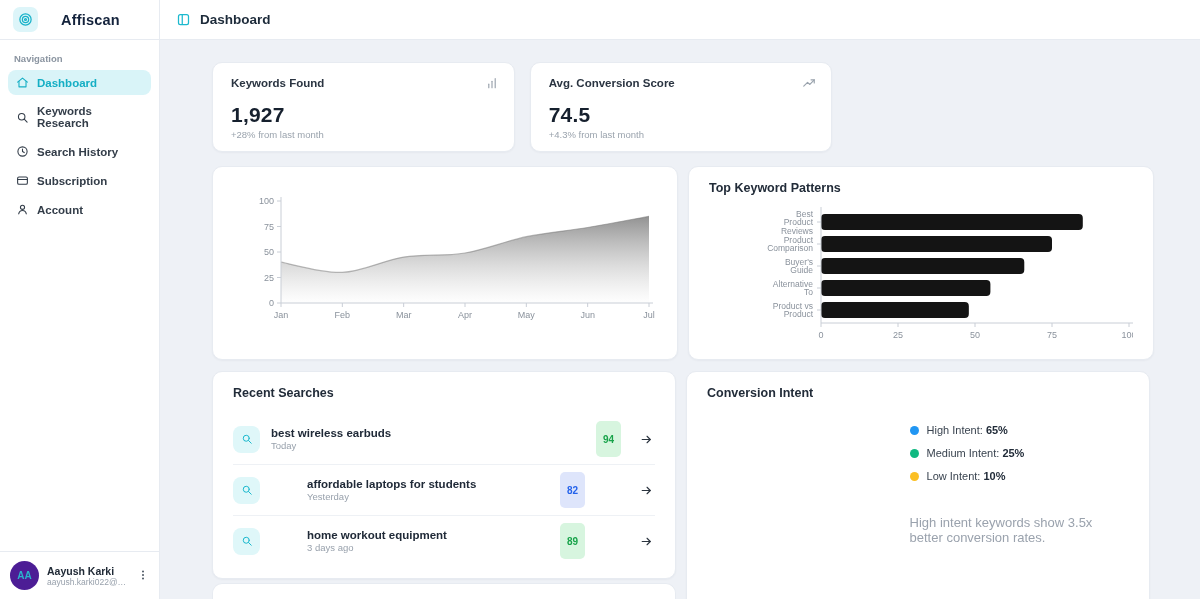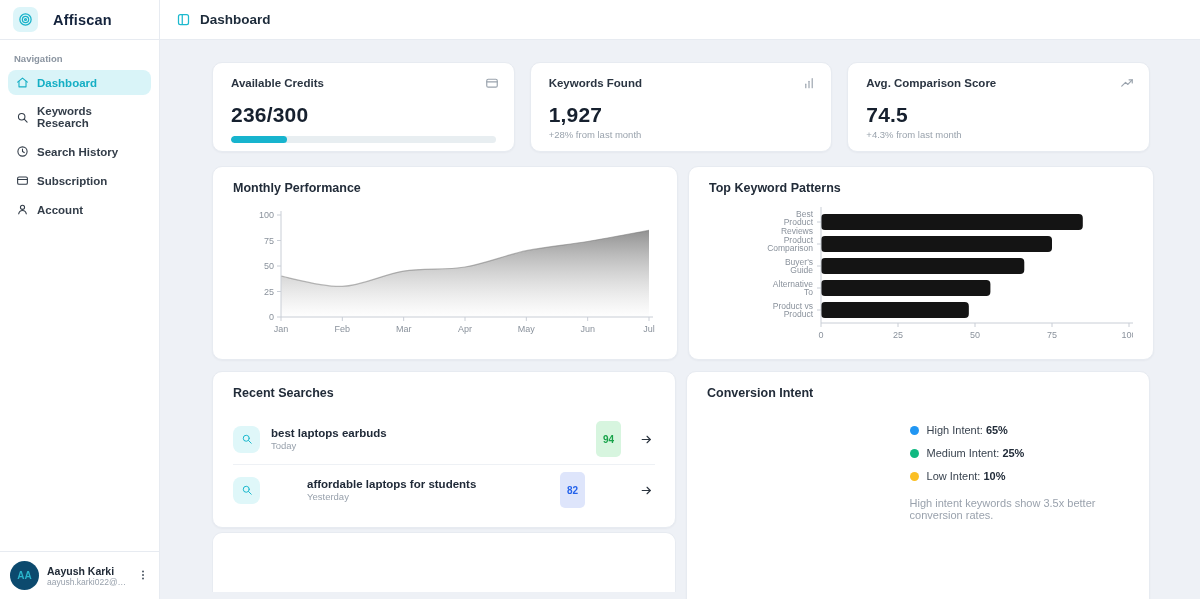--- a/index.html
+++ b/index.html
@@ -10,21 +10,21 @@
     color:#222b36;
     position:relative;
   }
   
   .sidebar {
     position:absolute; left:0; top:0; bottom:0; width:160px;
     background:#ffffff; border-right:1px solid #e7ebf1;
     display:flex; flex-direction:column;
   }
   .logo-row {
-    height:40px; display:flex; align-items:center; gap:15px;
+    height:40px; display:flex; align-items:center; gap:23px;
     padding:0 13px; border-bottom:1px solid #e7ebf1;
   }
   .logo-box {
     width:25px; height:25px; border-radius:7px; background:#ddf5f9;
     display:flex; align-items:center; justify-content:center; flex:0 0 auto;
   }
   .logo-box svg { width:15px; height:15px; stroke:#17b2c9; }
   .app-name { font-size:14.5px; font-weight:bold; color:#14233c; letter-spacing:.2px; }
   .nav-section-label {
     font-size:9.5px; color:#8b95a1; padding:13px 28px 6px 14px; font-weight:bold;
@@ -35,21 +35,21 @@
     padding:6px 8px; border-radius:8px; cursor:pointer;
     font-size:11.5px; color:#333d49; font-weight:bold;
   }
   .nav-item svg { width:13px; height:13px; stroke:currentColor; flex:0 0 auto; }
   .nav-item.active { background:#d9f4f8; color:#14aec4; }
   .user-section {
     margin-top:auto; border-top:1px solid #e7ebf1;
     display:flex; align-items:center; gap:8px; padding:9px 8px 9px 10px;
   }
   .avatar {
-    width:29px; height:29px; border-radius:50%; background:#0c4a6e;
+    width:29px; height:29px; border-radius:50%; background:#4c1d95;
     color:#2ab4cb; font-size:10px; font-weight:bold;
     display:flex; align-items:center; justify-content:center; flex:0 0 auto;
   }
   .user-meta { min-width:0; flex:1; }
   .user-name { font-size:10.5px; font-weight:bold; color:#202a36; white-space:nowrap; }
   .user-email { font-size:8.5px; color:#98a1ac; white-space:nowrap; overflow:hidden; text-overflow:ellipsis; }
   .dots-btn { color:#4a5561; cursor:pointer; padding:2px; }
   .dots-btn svg { width:12px; height:12px; fill:#4a5561; }
 
   
@@ -111,21 +111,21 @@
   .score-badge.green { background:#d7f5df; color:#18a34a; }
   .score-badge.blue  { background:#dee5fb; color:#2563eb; }
   .row-arrow { color:#2b343f; margin-left:8px; margin-right:2px; }
   .row-arrow svg { width:13px; height:13px; stroke:#2b343f; display:block; }
 
   .intent-card { height:260px; padding:14px 20px; }
   .intent-legend { margin-left:48%; margin-top:24px; display:flex; flex-direction:column; gap:11px; }
   .legend-item { display:flex; align-items:center; gap:8px; font-size:11px; color:#39434f; }
   .legend-dot { width:9px; height:9px; border-radius:50%; flex:0 0 auto; }
   .legend-item b { color:#222c39; }
-  .intent-note { margin-left:48%; margin-top:15px; font-size:11px; color:#9aa2ad; }
+  .intent-note { margin-left:48%; margin-top:33px; font-size:13px; color:#9aa2ad; }
 
   .partial-card {
     margin-top:4px; height:60px;
     background:#ffffff; border:1px solid #e7ebf1; border-radius:10px 10px 0 0;
     border-bottom:none;
   }
 </style>
 </head>
 <body>
 
@@ -201,54 +201,42 @@
         <line x1="10" y1="4" x2="10" y2="20"></line>
     </svg>
   </span>
   <span class="header-title">Dashboard</span>
 </header>
 
 <main class="main">
 
   <div class="stats-row" id="stats-row">
       <section class="card stat-card">
-        <div class="stat-title">Available Credits</div>
-        <span class="stat-icon"><svg viewBox="0 0 24 24" stroke-width="2" stroke-linecap="round" stroke-linejoin="round" fill="none">
-            <rect x="3" y="5.5" width="18" height="13.5" rx="2.5" fill="none"></rect>
-            <line x1="3" y1="10" x2="21" y2="10"></line>
-          </svg></span>
-        <div class="stat-value">236/300</div>
-        <div class="progress-track">
-          <div class="progress-fill" style="width:21%"></div>
-        </div>
-      </section>
-      <section class="card stat-card">
         <div class="stat-title">Keywords Found</div>
         <span class="stat-icon"><svg viewBox="0 0 24 24" stroke-width="2" stroke-linecap="round" stroke-linejoin="round" fill="none">
             <line x1="6.5" y1="20" x2="6.5" y2="14"></line>
             <line x1="12" y1="20" x2="12" y2="9"></line>
             <line x1="17.5" y1="20" x2="17.5" y2="4.5"></line>
           </svg></span>
         <div class="stat-value">1,927</div>
         <div class="stat-delta">+28% from last month</div>
       </section>
       <section class="card stat-card">
-        <div class="stat-title">Avg. Comparison Score</div>
+        <div class="stat-title">Avg. Conversion Score</div>
         <span class="stat-icon"><svg viewBox="0 0 24 24" stroke-width="2" stroke-linecap="round" stroke-linejoin="round" fill="none">
             <path d="M3 17.5 9.5 11l4 3.5L21 6.5" fill="none"></path>
             <path d="M15.5 6.5H21V12" fill="none"></path>
           </svg></span>
         <div class="stat-value">74.5</div>
         <div class="stat-delta">+4.3% from last month</div>
       </section>
     </div>
 
   <div class="charts-row">
     <section class="card chart-card">
-      <div class="card-title">Monthly Performance</div>
       <div class="chart-wrap" id="area-chart">
           <svg width="424" height="150" viewBox="0 0 424 150">
             <defs>
               <linearGradient id="areaGrad" x1="0" y1="0" x2="0" y2="1">
                 <stop offset="0%" stop-color="#8c8c8c" stop-opacity="0.95"></stop>
                 <stop offset="100%" stop-color="#fdfdfd" stop-opacity="0.5"></stop>
               </linearGradient>
             </defs>
             <path d="M48,75.19999999999999 C58.22222222222222,76.89999999999999 88.8888888888889,86.25 109.33333333333334,85.4 C129.7777777777778,84.55000000000001 150.22222222222223,73.33 170.66666666666669,70.1 C191.11111111111114,66.86999999999999 211.55555555555554,69.42000000000002 232,66.02000000000001 C252.44444444444446,62.62000000000001 272.8888888888889,53.95 293.33333333333337,49.7 C313.7777777777778,45.45 334.22222222222223,43.919999999999995 354.6666666666667,40.519999999999996 C375.11111111111114,37.12 405.77777777777777,31.169999999999998 416,29.299999999999997 L416,116 L48,116 Z" fill="url(#areaGrad)"></path>
             <path d="M48,75.19999999999999 C58.22222222222222,76.89999999999999 88.8888888888889,86.25 109.33333333333334,85.4 C129.7777777777778,84.55000000000001 150.22222222222223,73.33 170.66666666666669,70.1 C191.11111111111114,66.86999999999999 211.55555555555554,69.42000000000002 232,66.02000000000001 C252.44444444444446,62.62000000000001 272.8888888888889,53.95 293.33333333333337,49.7 C313.7777777777778,45.45 334.22222222222223,43.919999999999995 354.6666666666667,40.519999999999996 C375.11111111111114,37.12 405.77777777777777,31.169999999999998 416,29.299999999999997" fill="none" stroke="rgba(125,125,125,0.55)" stroke-width="1.2"></path>
@@ -329,21 +317,21 @@
         <div class="card-title">Recent Searches</div>
         <div class="search-list" id="search-list">
             <div class="search-row">
               <span class="search-icon-box">
                 <svg viewBox="0 0 24 24" stroke-width="2" stroke-linecap="round" stroke-linejoin="round" fill="none">
                   <circle cx="10.5" cy="10.5" r="6" fill="none"></circle>
                   <line x1="15.2" y1="15.2" x2="20.5" y2="20.5"></line>
                 </svg>
               </span>
               <span class="search-meta">
-                <div class="search-query">best laptops earbuds</div>
+                <div class="search-query">best wireless earbuds</div>
                 <div class="search-time">Today</div>
               </span>
               <span class="score-badge green">94</span>
               <span class="row-arrow">
                 <svg viewBox="0 0 24 24" stroke-width="2" stroke-linecap="round" stroke-linejoin="round" fill="none">
                   <line x1="4" y1="12" x2="19" y2="12"></line>
                   <path d="M13 6l6 6-6 6" fill="none"></path>
                 </svg>
               </span>
             </div>
@@ -352,20 +340,39 @@
                 <svg viewBox="0 0 24 24" stroke-width="2" stroke-linecap="round" stroke-linejoin="round" fill="none">
                   <circle cx="10.5" cy="10.5" r="6" fill="none"></circle>
                   <line x1="15.2" y1="15.2" x2="20.5" y2="20.5"></line>
                 </svg>
               </span>
               <span class="search-meta">
                 <div class="search-query">affordable laptops for students</div>
                 <div class="search-time">Yesterday</div>
               </span>
               <span class="score-badge blue">82</span>
+              <span class="row-arrow">
+                <svg viewBox="0 0 24 24" stroke-width="2" stroke-linecap="round" stroke-linejoin="round" fill="none">
+                  <line x1="4" y1="12" x2="19" y2="12"></line>
+                  <path d="M13 6l6 6-6 6" fill="none"></path>
+                </svg>
+              </span>
+            </div>
+            <div class="search-row">
+              <span class="search-icon-box">
+                <svg viewBox="0 0 24 24" stroke-width="2" stroke-linecap="round" stroke-linejoin="round" fill="none">
+                  <circle cx="10.5" cy="10.5" r="6" fill="none"></circle>
+                  <line x1="15.2" y1="15.2" x2="20.5" y2="20.5"></line>
+                </svg>
+              </span>
+              <span class="search-meta">
+                <div class="search-query">home workout equipment</div>
+                <div class="search-time">3 days ago</div>
+              </span>
+              <span class="score-badge green">89</span>
               <span class="row-arrow">
                 <svg viewBox="0 0 24 24" stroke-width="2" stroke-linecap="round" stroke-linejoin="round" fill="none">
                   <line x1="4" y1="12" x2="19" y2="12"></line>
                   <path d="M13 6l6 6-6 6" fill="none"></path>
                 </svg>
               </span>
             </div>
           </div>
       </section>
       <div class="partial-card"></div>

